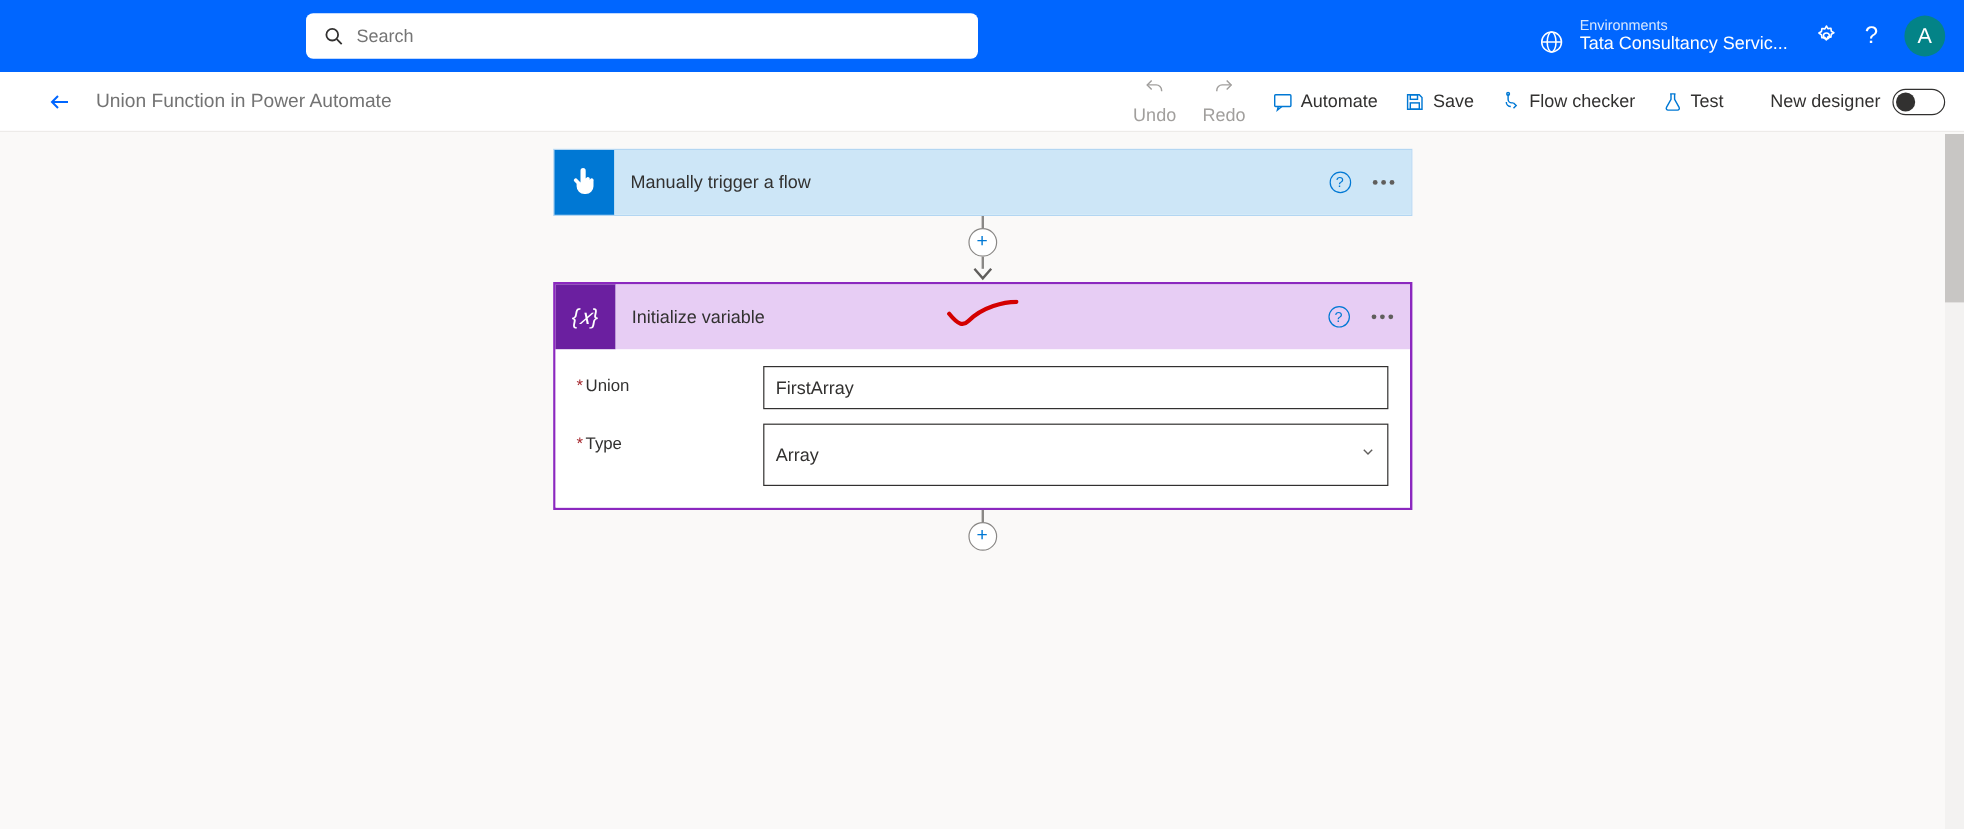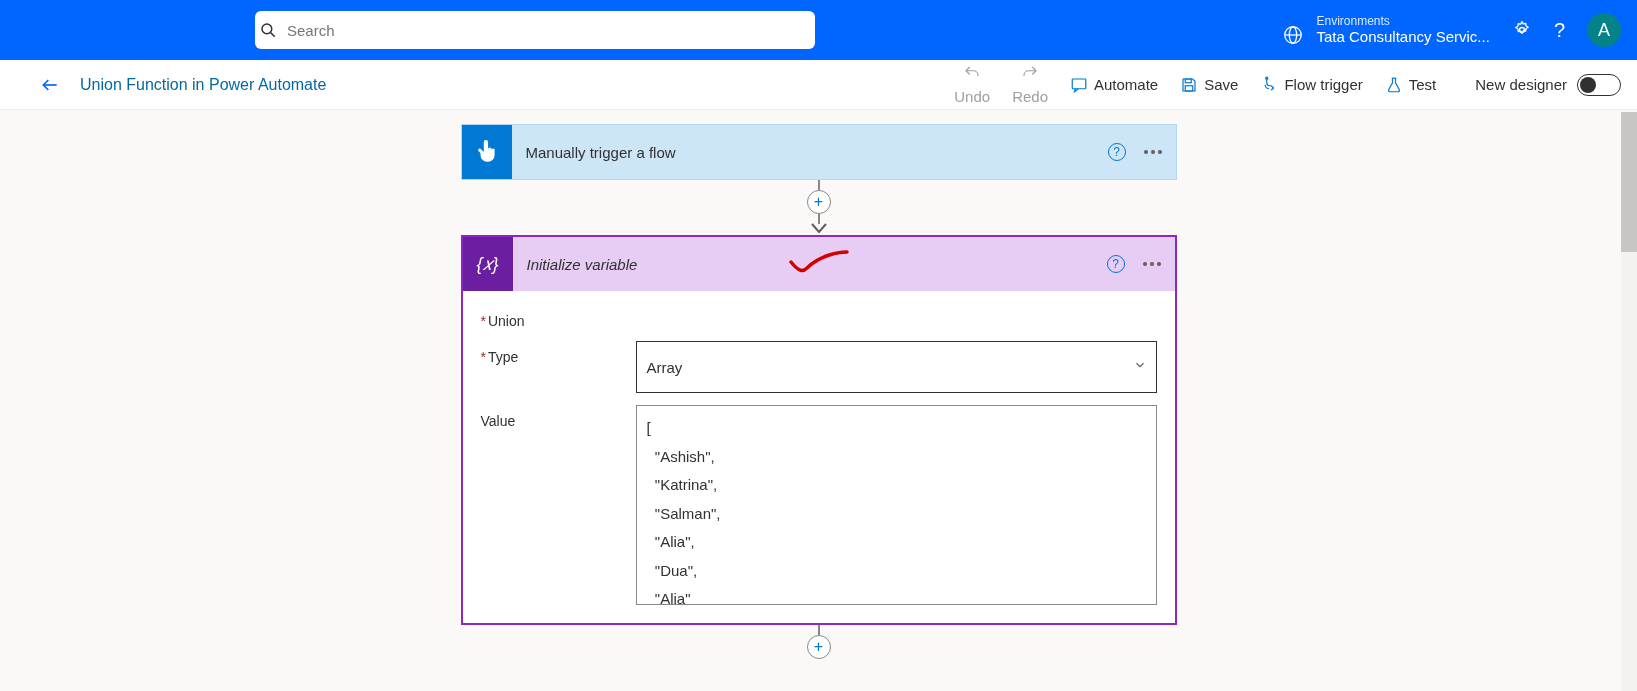--- a/index.html
+++ b/index.html
@@ -16,21 +16,21 @@
   }
   .search-container {
     position: absolute;
     left: 255px;
     display: flex;
     align-items: center;
     background: #fff;
     border-radius: 6px;
     width: 560px;
     height: 38px;
-    padding: 0 4px;
+    padding: 0 14px;
     gap: 10px;
   }
   .search-container svg { width: 18px; height: 18px; flex-shrink:0; }
   .search-input {
     border: none;
     outline: none;
     flex: 1;
     font-size: 15px;
     color: #666;
     background: transparent;
@@ -66,21 +66,21 @@
     background: #fff;
     border-bottom: 1px solid #edebe9;
     height: 50px;
     display: flex;
     align-items: center;
     padding: 0 16px 0 36px;
     gap: 14px;
   }
   .back-btn { color:#0066ff; display:flex; align-items:center; justify-content:center; width:28px; height:28px; }
   .back-btn svg { width:20px; height:20px; }
-  .flow-title { font-size: 16px; color:#0369a1; margin-left: 2px; }
+  .flow-title { font-size: 16px; color:#737373; margin-left: 2px; }
   .sub-actions {
     margin-left: auto;
     display:flex;
     align-items:center;
     gap: 22px;
   }
   .sub-action {
     display:flex;
     align-items:center;
     gap:6px;
@@ -183,21 +183,21 @@
   }
   .var-iconbox span { }
   .var-headbody {
     flex:1;
     background:#e7cdf4;
     display:flex;
     align-items:center;
     padding:0 14px;
     gap:10px;
   }
-  .var-title { font-size:15px; color:#323130;font-style:italic; }
+  .var-title { font-size:15px; color:#323130; }
   .checkmark {
     position:absolute;
     left: 50%;
     top: 50%;
     transform: translate(-50%, -50%);
     pointer-events:none;
   }
   .checkmark svg { width:60px; height:24px; }
 
   .var-body {
@@ -358,21 +358,21 @@
         </svg>
       <span>Save</span>
     </div>
     <div class="sub-action">
       <svg viewBox="0 0 24 24" fill="none" stroke="#0078d4" stroke-width="1.6">
           <path d="M9 3v6a4 4 0 004 4h2"></path>
           <circle cx="9" cy="3" r="1.5"></circle>
           <path d="M15 13l3 3-3 3"></path>
           <path d="M12 17a5 5 0 01-5-5"></path>
         </svg>
-      <span>Flow trigger</span>
+      <span>Flow checker</span>
     </div>
     <div class="sub-action">
       <svg viewBox="0 0 24 24" fill="none" stroke="#0078d4" stroke-width="1.6">
           <path d="M9 3h6"></path>
           <path d="M10 3v6l-5 9a2 2 0 002 3h10a2 2 0 002-3l-5-9V3"></path>
         </svg>
       <span>Test</span>
     </div>
     <div class="nd-group">
       <span style="font-size:15px;color:#323130;">New designer</span>
@@ -435,48 +435,36 @@
           </svg>
       </div>
     </div>
 
     <div class="var-body">
       <div class="field-row">
         <div class="field-label">
             <span class="req">*</span>
             <span>Union</span>
           </div>
+        <input class="text-input" value="FirstArray" style="">
       </div>
       <div class="field-row">
         <div class="field-label">
             <span class="req">*</span>
             <span>Type</span>
           </div>
         <div class="select-wrap">
           <div class="select-input">Array</div>
           <div class="chevron">
             <svg viewBox="0 0 24 24" fill="none" stroke="#605e5c" stroke-width="2">
                 <polyline points="6 9 12 15 18 9"></polyline>
               </svg>
           </div>
         </div>
       </div>
-      <div class="field-row">
-        <div class="field-label">
-            <span>Value</span>
-          </div>
-        <textarea class="value-area" style="">[
-  "Ashish",
-  "Katrina",
-  "Salman",
-  "Alia",
-  "Dua",
-  "Alia"
-]</textarea>
-      </div>
     </div>
   </div>
 
   <div class="connector">
     <div class="line"></div>
     <div class="add-btn">+</div>
   </div>
 
 </div>
 

